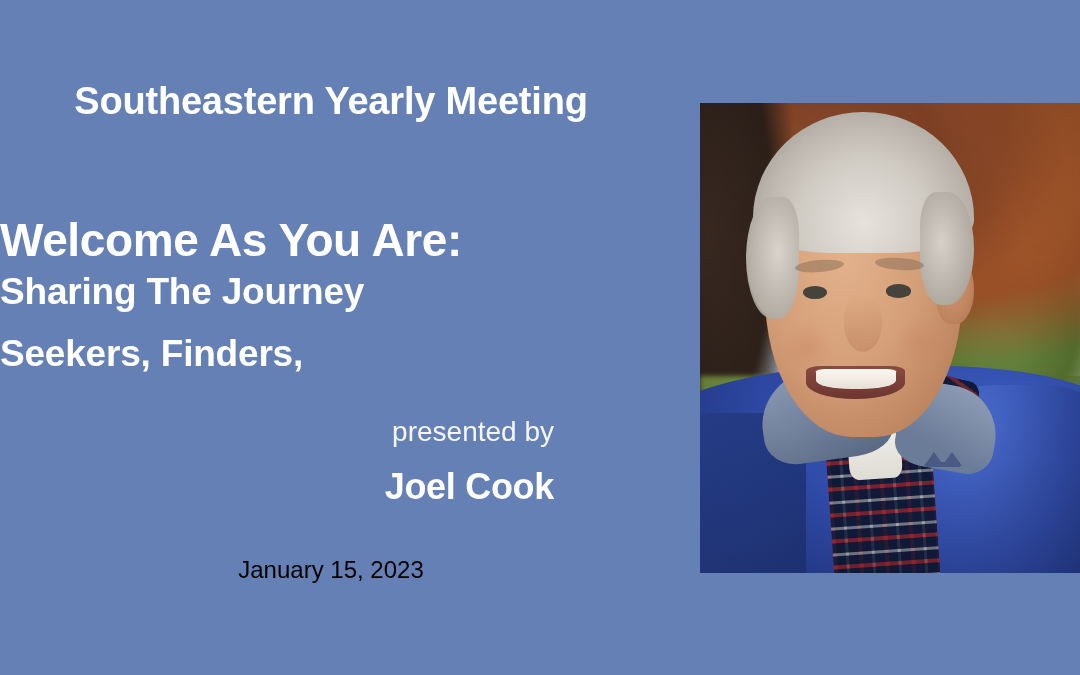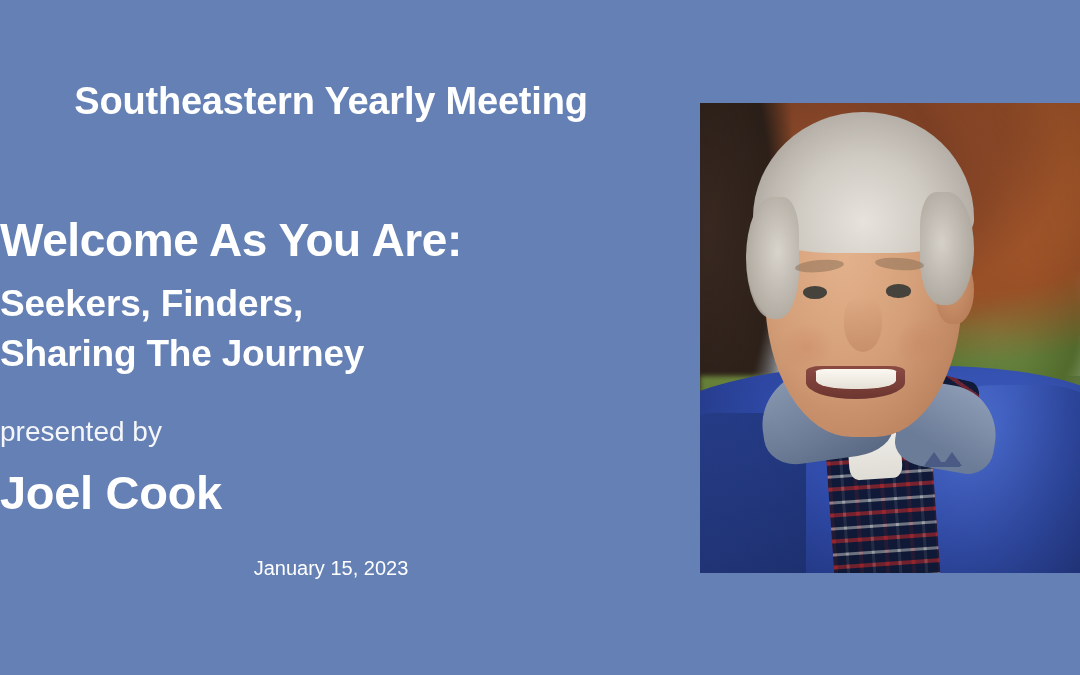--- a/index.html
+++ b/index.html
@@ -44,35 +44,35 @@
     letter-spacing:-0.4px; line-height:1.18;
     padding-right:38px;
   }
   .title-line {
     font-size:37px; font-weight:bold; color:#ffffff;
     letter-spacing:-0.2px; line-height:1.35;
     padding-right:38px;
   }
   .title-line.first { margin-top:12px; }
 
-  .presenter-block { position:absolute; left:0; top:415px; width:592px; text-align:left; }
+  .presenter-block { position:absolute; left:0; top:415px; width:592px; text-align:right; }
   .presented-by {
     font-size:28px; font-weight:normal; color:#f4f6fa;
     line-height:1.2;
     padding-right:38px;
   }
   .presenter-name {
-    font-size:47px; font-weight:bold; color:#ffffff;
+    font-size:36px; font-weight:bold; color:#ffffff;
     letter-spacing:-0.3px; line-height:1.2; margin-top:16px;
     padding-right:38px;
   }
 
   .date-block { position:absolute; left:0; top:556px; width:700px; text-align:center; }
   .date-text {
-    font-size:20px; font-weight:normal; color:#ffffff;
+    font-size:24px; font-weight:normal; color:#000000;
     line-height:1.2;
     padding-right:38px;
   }
 
   
   .photo-frame {
     position:absolute;
     left:700px; top:103px;
     width:380px; height:470px;
     overflow:hidden;
@@ -283,22 +283,22 @@
 <div class="slide">
 
   <div class="text-column">
 
     <div class="org-block">
       <div class="org-name">Southeastern Yearly Meeting</div>
     </div>
 
     <div class="title-block">
       <div class="title-main">Welcome As You Are:</div>
+      <div class="title-line">Sharing The Journey</div>
       <div class="title-line first">Seekers, Finders,</div>
-      <div class="title-line">Sharing The Journey</div>
     </div>
 
     <div class="presenter-block">
       <div class="presented-by">presented by</div>
       <div class="presenter-name">Joel Cook</div>
     </div>
 
     <div class="date-block">
       <div class="date-text">January 15, 2023</div>
     </div>

